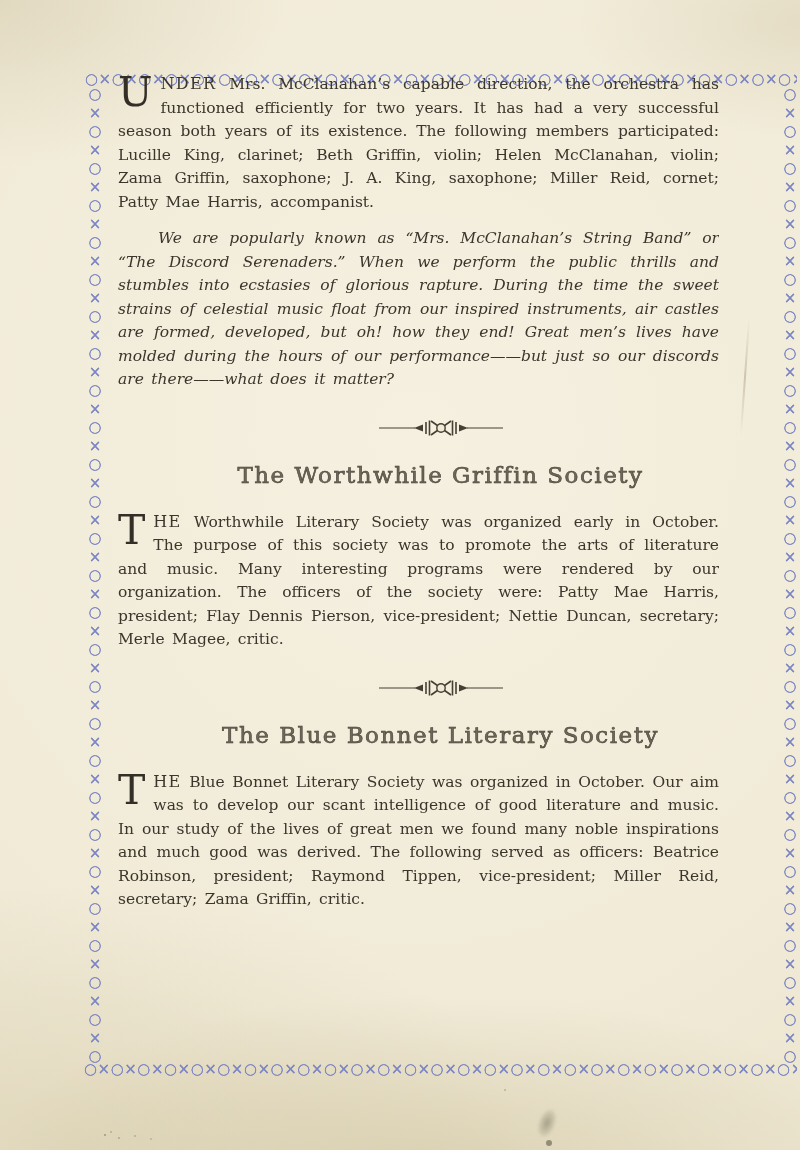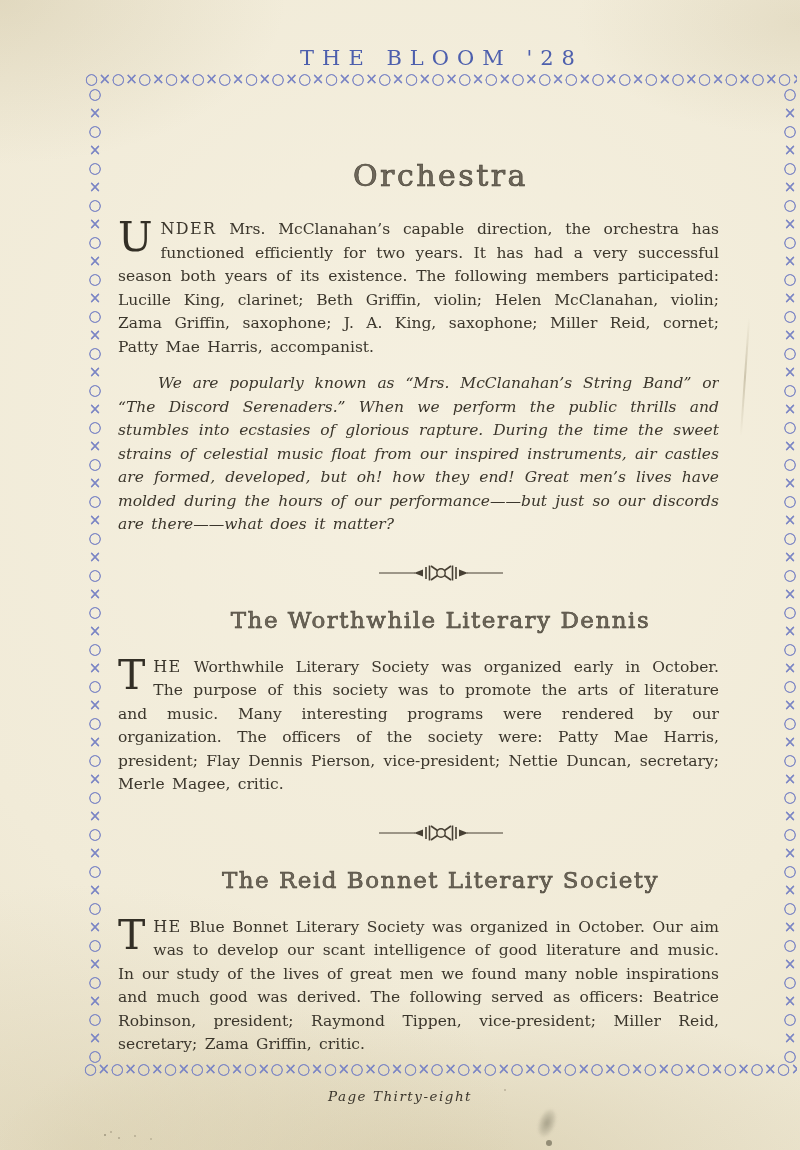--- a/index.html
+++ b/index.html
@@ -91,33 +91,29 @@
     position:absolute;left:744px;top:318px;width:2px;height:118px;
     background:linear-gradient(to bottom, transparent, rgba(150,138,105,0.4), transparent);
     transform:rotate(4deg);
   }
 </style>
 </head>
 <body>
 
 <div class="page">
 
-  <div class="header">
-    <span class="header-title">THE BLOOM '28</span>
-  </div>
 
   <div class="frame">
     <div class="chain chain-top">○×○×○×○×○×○×○×○×○×○×○×○×○×○×○×○×○×○×○×○×○×○×○×○×○×○×○×○×○×○×○×○×○×○×○×○×○×○×○×○×○×○×○×○×○×○×○×○×○×○×○×○×○×○×○×○×○×○×○×○×○×○×○×○×○×○×○×○×○×○×○×○×○×○×○×○×○×○×○×○×○×○×○×○×○×○×○×○×○×○×○×○×○×○×○×○×○×○×○×○×○×○×○×○×○×○×○×○×○×○×○×○×○×○×○×○×○×○×○×○×</div>
     <div class="chain chain-bottom">○×○×○×○×○×○×○×○×○×○×○×○×○×○×○×○×○×○×○×○×○×○×○×○×○×○×○×○×○×○×○×○×○×○×○×○×○×○×○×○×○×○×○×○×○×○×○×○×○×○×○×○×○×○×○×○×○×○×○×○×○×○×○×○×○×○×○×○×○×○×○×○×○×○×○×○×○×○×○×○×○×○×○×○×○×○×○×○×○×○×○×○×○×○×○×○×○×○×○×○×○×○×○×○×○×○×○×○×○×○×○×○×○×○×○×○×○×○×○×○×</div>
     <div class="chain chain-left">○×○×○×○×○×○×○×○×○×○×○×○×○×○×○×○×○×○×○×○×○×○×○×○×○×○×○×○×○×○×○×○×○×○×○×○×○×○×○×○×○×○×○×○×○×○×○×○×○×○×○×○×○×○×○×○×○×○×○×○×○×○×○×○×○×○×○×○×○×○×○×○×○×○×○×○×○×○×○×○×○×○×○×○×○×○×○×○×○×○×○×○×○×○×○×○×○×○×○×○×○×○×○×○×○×○×○×○×○×○×○×○×○×○×○×○×○×○×○×○×</div>
     <div class="chain chain-right">○×○×○×○×○×○×○×○×○×○×○×○×○×○×○×○×○×○×○×○×○×○×○×○×○×○×○×○×○×○×○×○×○×○×○×○×○×○×○×○×○×○×○×○×○×○×○×○×○×○×○×○×○×○×○×○×○×○×○×○×○×○×○×○×○×○×○×○×○×○×○×○×○×○×○×○×○×○×○×○×○×○×○×○×○×○×○×○×○×○×○×○×○×○×○×○×○×○×○×○×○×○×○×○×○×○×○×○×○×○×○×○×○×○×○×○×○×○×○×○×</div>
 
     <div class="frame-content">
 
-      <h1 class="title-main c-shift">Orchestra</h1>
 
       <p class="para"><span class="dropcap">U</span><span class="lead">NDER</span> <span>Mrs. McClanahan’s capable direction, the orchestra has functioned efficiently for two years.  It has had a very successful season both years of its existence.  The following members participated:  Lucille King, clarinet; Beth Griffin, violin;  Helen McClanahan, violin;  Zama Griffin, saxophone; J. A. King, saxophone;  Miller Reid, cornet;  Patty Mae Harris, accompanist.</span></p>
 
       <p class="para indent"><span>We are popularly known as “Mrs. McClanahan’s String Band” or “The Discord Serenaders.”  When we perform the public thrills and stumbles into ecstasies of glorious rapture.  During the time the sweet strains of celestial music float from our inspired instruments, air castles are formed, developed, but oh! how they end!  Great men’s lives have molded during the hours of our performance——but just so our discords are there——what does it matter?</span></p>
 
       <div class="divider c-shift">
         <svg width="124" height="20" viewBox="0 0 124 20">
           <g stroke="#463f33" stroke-width="1" fill="none">
             <line x1="0" y1="10" x2="36" y2="10"></line>
             <line x1="124" y1="10" x2="88" y2="10"></line>
@@ -131,21 +127,21 @@
             <line x1="50.5" y1="2.5" x2="50.5" y2="17.5"></line>
             <line x1="77" y1="4" x2="77" y2="16"></line>
             <line x1="73.5" y1="2.5" x2="73.5" y2="17.5"></line>
             <line x1="52" y1="3" x2="72" y2="17"></line>
             <line x1="52" y1="17" x2="72" y2="3"></line>
           </g>
           <circle cx="62" cy="10" r="4.2" fill="#efe9d6" stroke="#463f33" stroke-width="1.4"></circle>
         </svg>
       </div>
 
-      <h2 class="title-sub c-shift">The Worthwhile Literary Dennis</h2>
+      <h2 class="title-sub c-shift">The Worthwhile Griffin Society</h2>
 
       <p class="para"><span class="dropcap">T</span><span class="lead">HE</span> <span>Worthwhile Literary Society was organized early in October.  The purpose of this society was to promote the arts of literature and music. Many interesting programs were rendered by our organization.  The officers of the society were:  Patty Mae Harris, president;  Flay Dennis Pierson, vice-president;  Nettie Duncan, secretary;  Merle Magee, critic.</span></p>
 
       <div class="divider c-shift">
         <svg width="124" height="20" viewBox="0 0 124 20">
           <g stroke="#463f33" stroke-width="1" fill="none">
             <line x1="0" y1="10" x2="36" y2="10"></line>
             <line x1="124" y1="10" x2="88" y2="10"></line>
           </g>
           <g fill="#463f33">
@@ -157,29 +153,26 @@
             <line x1="50.5" y1="2.5" x2="50.5" y2="17.5"></line>
             <line x1="77" y1="4" x2="77" y2="16"></line>
             <line x1="73.5" y1="2.5" x2="73.5" y2="17.5"></line>
             <line x1="52" y1="3" x2="72" y2="17"></line>
             <line x1="52" y1="17" x2="72" y2="3"></line>
           </g>
           <circle cx="62" cy="10" r="4.2" fill="#efe9d6" stroke="#463f33" stroke-width="1.4"></circle>
         </svg>
       </div>
 
-      <h2 class="title-sub c-shift">The Reid Bonnet Literary Society</h2>
+      <h2 class="title-sub c-shift">The Blue Bonnet Literary Society</h2>
 
       <p class="para"><span class="dropcap">T</span><span class="lead">HE</span> <span>Blue Bonnet Literary Society was organized in October.  Our aim was to develop our scant intelligence of good literature and music.  In our study of the lives of great men we found many noble inspirations and much good was derived.  The following served as officers:  Beatrice Robinson, president;  Raymond Tippen, vice-president;  Miller Reid, secretary; Zama Griffin, critic.</span></p>
 
     </div>
   </div>
 
-  <div class="footer">
-    <span>Page Thirty-eight</span>
-  </div>
 
   <div class="smudge"></div>
   <div class="smudge-dot"></div>
   <div class="specks"></div>
   <div class="crease"></div>
 
 </div>
 
 </body></html>

